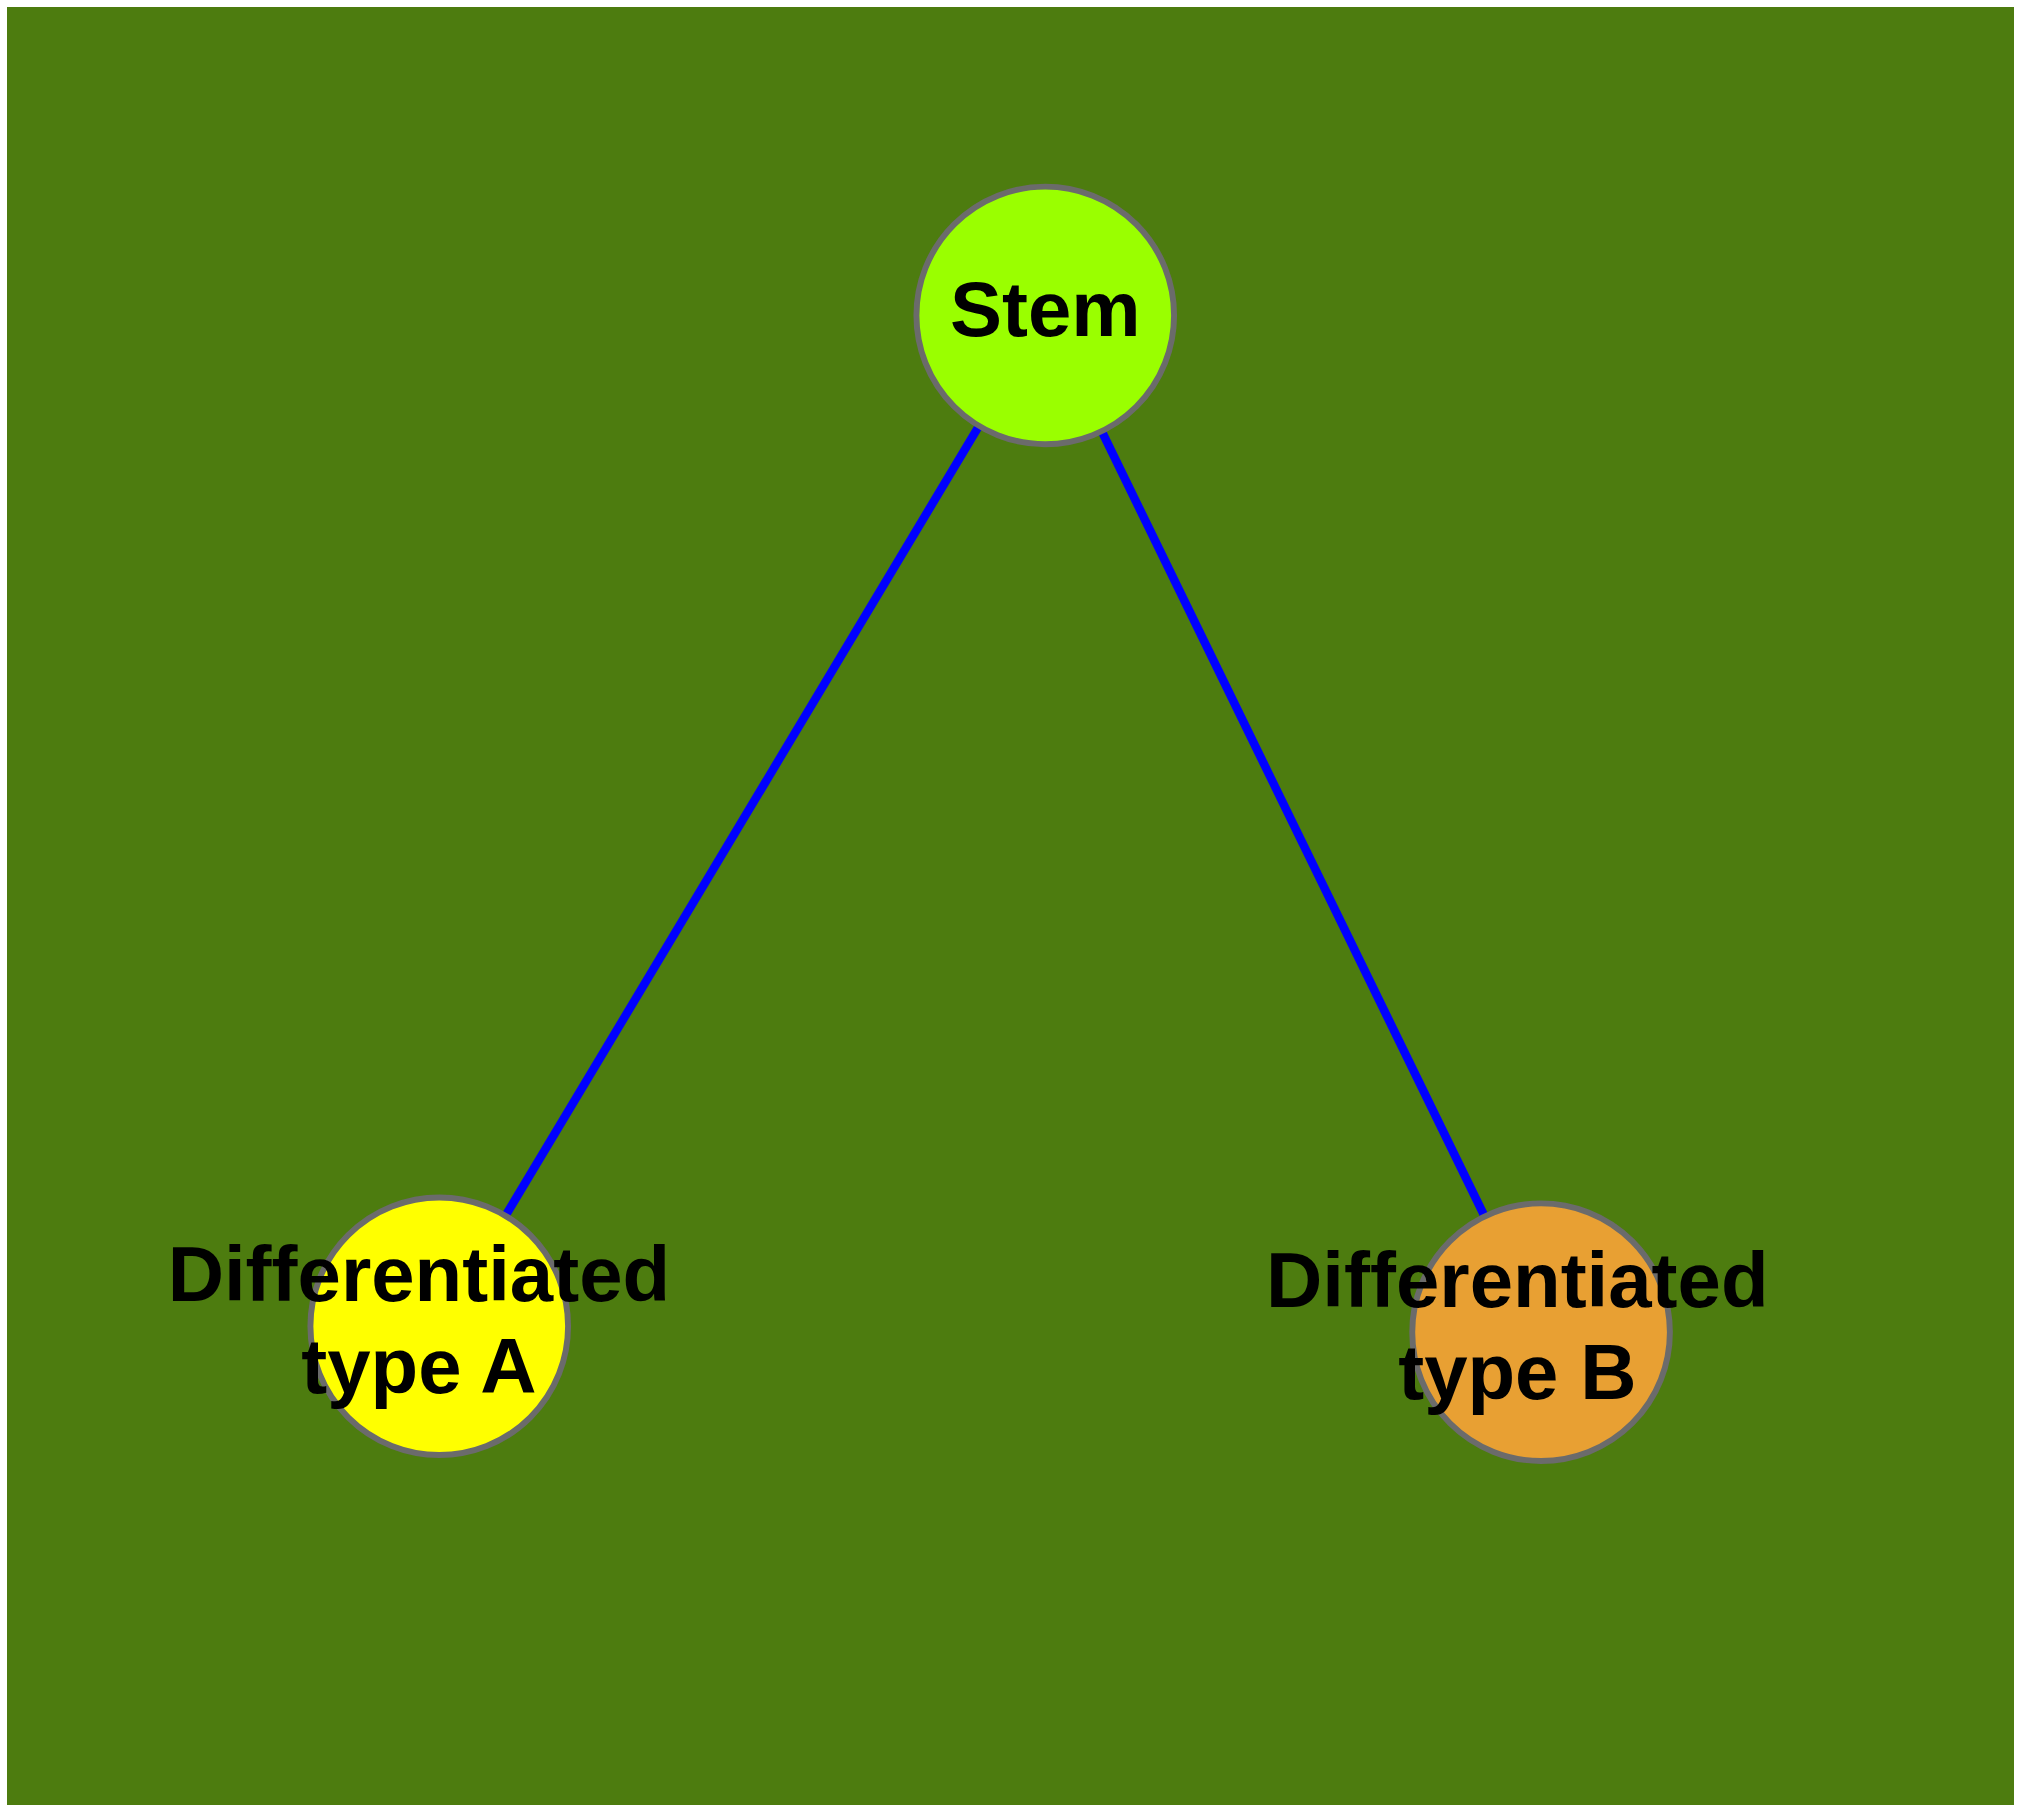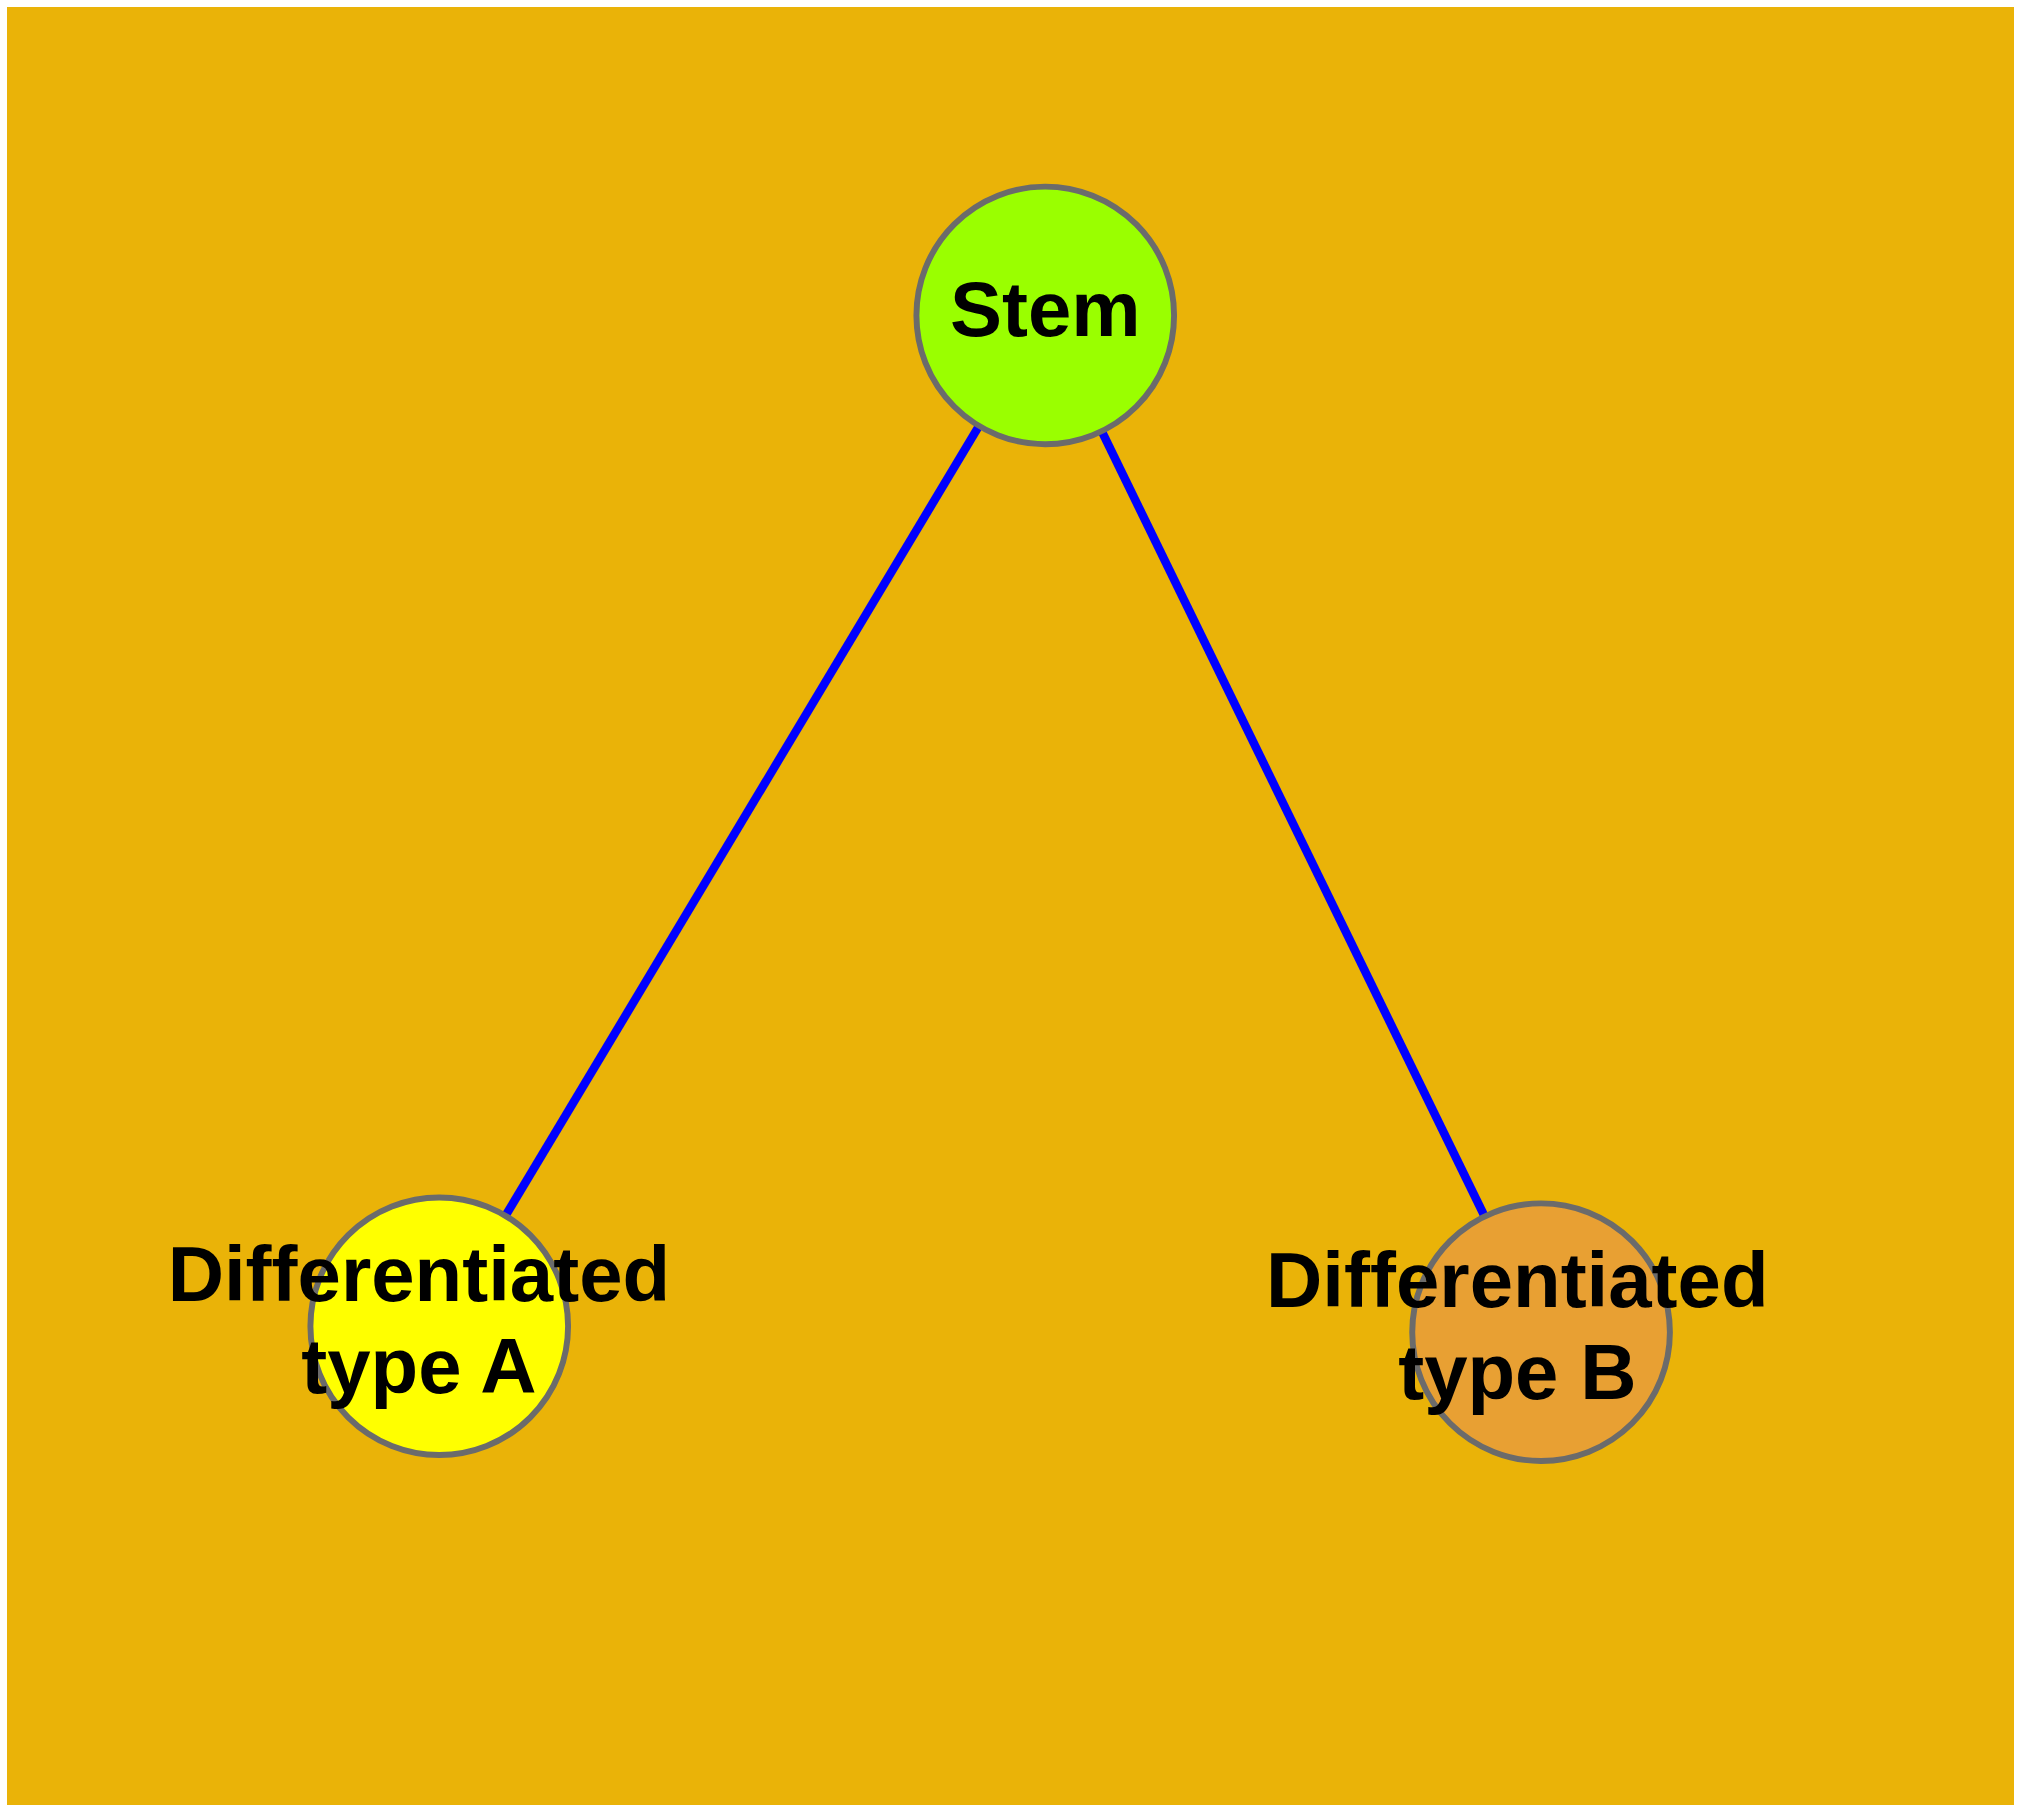--- a/index.html
+++ b/index.html
@@ -35,21 +35,21 @@
     font-weight: bold;
     fill: #000000;
     text-anchor: middle;
     dominant-baseline: middle;
   }
 </style>
 </head>
 <body>
 
 <div id="canvas">
-  <div id="plot-area" style="background: #eab308; text-align: center;">
+  <div id="plot-area" style="background: #4d7c0f; text-align: center;">
     <svg id="graph-svg" viewBox="0 0 2368 2122" preserveAspectRatio="none">
 
       <g>
         <line id="edge-0" x1="1146.860940215466" y1="494.3774801719569" x2="588.1390597845341" y2="1426.622519828043" stroke="#0000ff" stroke-width="10" stroke-linecap="butt"></line>
         <line id="edge-1" x1="1291.6067415730338" y1="500.62921348314603" x2="1743.3932584269662" y2="1427.370786516854" stroke="#0000ff" stroke-width="10" stroke-linecap="butt"></line>
       </g>
 
       <g>
         <g>
           <circle id="node-circle-0" cx="1225" cy="364" r="152" fill="#9aff00" stroke="#6b6b6b" stroke-width="7"></circle>

